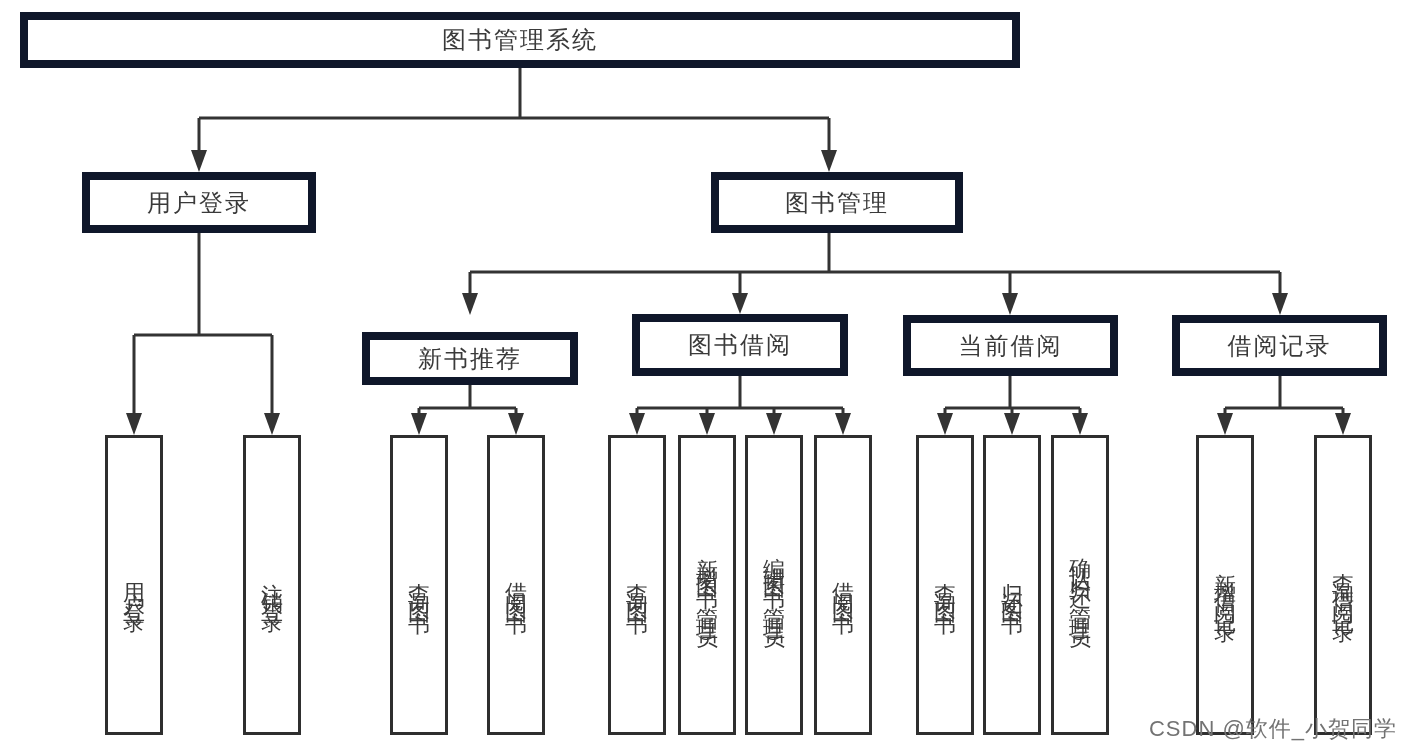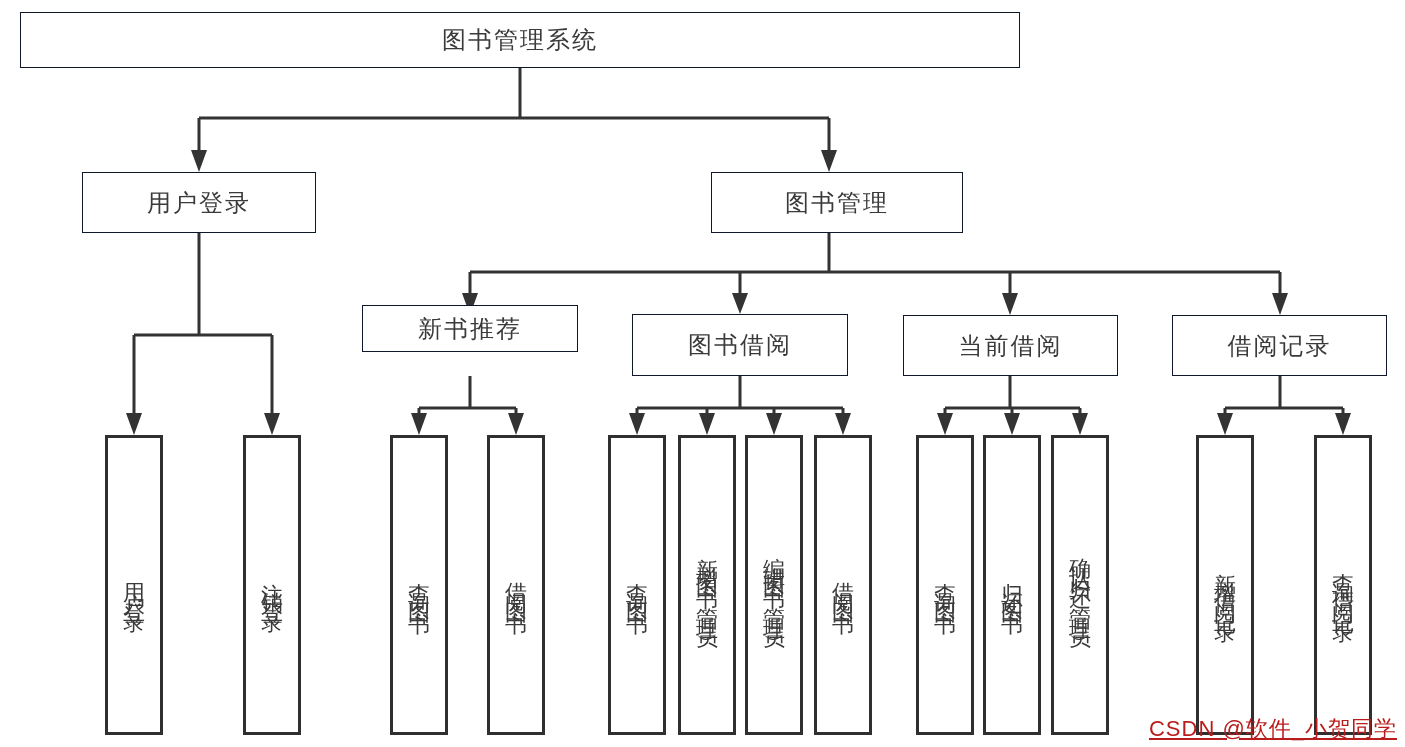--- a/index.html
+++ b/index.html
@@ -12,21 +12,21 @@
     overflow: hidden;
   }
   #wires {
     position: absolute;
     left: 0; top: 0;
     width: 1405px; height: 747px;
   }
   .node {
     position: absolute;
     box-sizing: border-box;
-    border: 1px solid #0f172a;
+    border: 8px solid #0f172a;
     background: #ffffff;
     color: #3a3a3a;
     display: flex;
     align-items: center;
     justify-content: center;
     font-size: 24px;
     letter-spacing: 2px;
     z-index: 2;
   }
   .leaf {
@@ -49,24 +49,23 @@
     text-orientation: mixed;
     letter-spacing: 10px;
     line-height: 1;
     white-space: nowrap;
   }
   .watermark {
     position: absolute;
     right: 8px;
     bottom: 3px;
     font-size: 22px;
-    color: #b91c1c;
+    color: #737373;
     z-index: 3;
     letter-spacing: 1px;
-    text-decoration: underline;
   }
   .wire { stroke: #333333; stroke-width: 3; fill: none; }
   .head { fill: #333333; stroke: none; }
 </style>
 </head>
 <body>
 
 <div id="canvas">
 
   <svg id="wires" viewBox="0 0 1405 747" xmlns="http://www.w3.org/2000/svg">
@@ -110,21 +109,21 @@
       <polygon class="head" points="1217,413 1233,413 1225,435"></polygon>
       <polygon class="head" points="1335,413 1351,413 1343,435"></polygon>
     </g>
   </svg>
 
   <div class="node" style="left:20px; top:12px; width:1000px; height:56px;">图书管理系统</div>
 
   <div class="node" style="left:82px; top:172px; width:234px; height:61px;">用户登录</div>
   <div class="node" style="left:711px; top:172px; width:252px; height:61px;">图书管理</div>
 
-  <div class="node" style="left:362px; top:305px; width:216px; height:47px;font-family:Liberation Mono, monospace;">新书推荐</div>
+  <div class="node" style="left:362px; top:332px; width:216px; height:53px;font-family:Liberation Mono, monospace;">新书推荐</div>
   <div class="node" style="left:632px; top:314px; width:216px; height:62px;font-family:Liberation Serif, serif;">图书借阅</div>
   <div class="node" style="left:1172px; top:315px; width:215px; height:61px;">借阅记录</div>
   <div class="node" style="left:903px; top:315px; width:215px; height:61px;">当前借阅</div>
 
   <div class="leaf" style="left:105px;">
     <span>用户登录</span>
   </div>
   <div class="leaf" style="left:243px;">
     <span>注销登录</span>
   </div>

